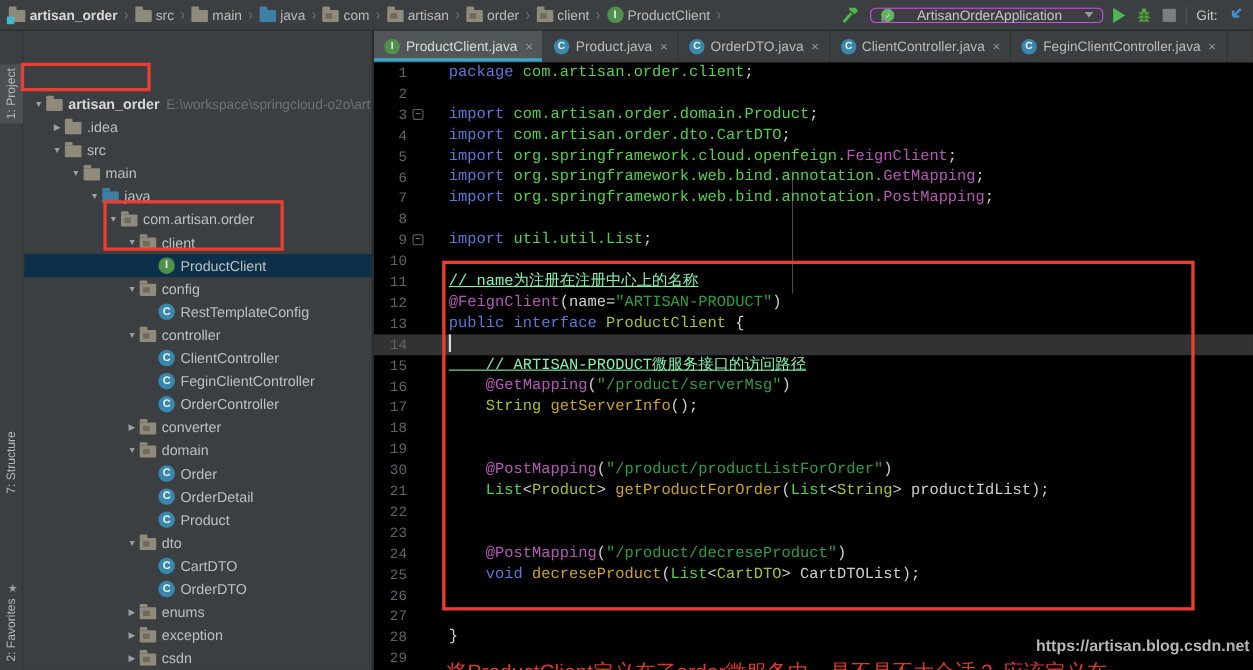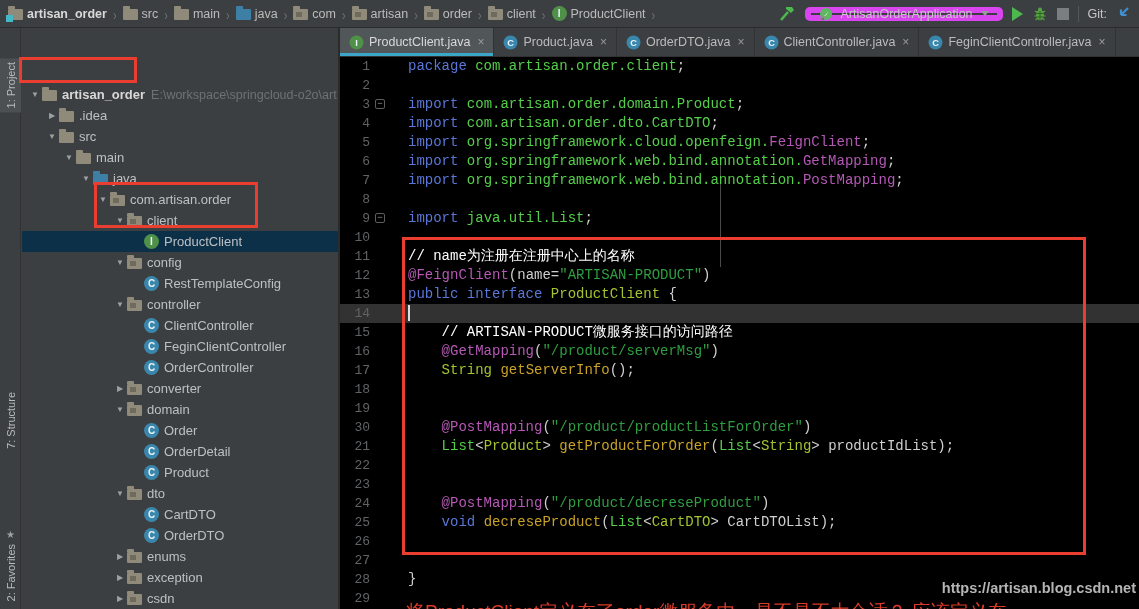--- a/index.html
+++ b/index.html
@@ -9,22 +9,22 @@
 
   
   .topbar { position:absolute; left:0; top:0; width:1139px; height:28px;
             background:#3c3f41; border-bottom:1px solid #2b2b2b;
             display:flex; align-items:center; padding:0 6px; }
   .crumbs { display:flex; align-items:center; height:100%; overflow:hidden; white-space:nowrap; }
   .crumb { display:flex; align-items:center; gap:4px; color:#bbbbbb; font-size:12.5px; padding:0 2px; cursor:default; }
   .crumb.first .crumb-label { font-weight:bold; color:#d8d8d8; }
   .crumb-sep { color:#6f7375; font-size:11px; padding:0 4px; transform:scaleY(1.4); }
   .rtools { margin-left:auto; display:flex; align-items:center; gap:9px; padding-right:2px; }
-  .runpill { display:flex; align-items:center; gap:8px; height:14px; padding:0 8px;
-             border:6px solid #d946ef; border-radius:5px; color:#c6c6c6; font-size:12.5px; }
+  .runpill { display:flex; align-items:center; gap:20px; height:14px; padding:0 8px;
+             border:1px solid #d946ef; border-radius:5px; color:#c6c6c6; font-size:12.5px; }
   .tri-down { width:0; height:0; border-left:4px solid transparent; border-right:4px solid transparent;
               border-top:5px solid #9b9b9b; }
   .play-icon { width:0; height:0; border-top:7px solid transparent; border-bottom:7px solid transparent;
                border-left:11px solid #4db84d; }
   .stop-icon { width:12px; height:12px; background:#7a7e80; }
   .vsep { width:1px; height:16px; background:#54585a; }
   .git-label { color:#c6c6c6; font-size:12.5px; }
 
   
   .stripe { position:absolute; left:0; top:28px; width:21px; height:581px;
@@ -88,21 +88,21 @@
   .ln { width:30px; flex-shrink:0; text-align:right; color:#606366; font-size:13px; }
   .fold { width:34px; flex-shrink:0; position:relative; }
   .fold-m { position:absolute; left:5px; top:4px; width:10px; height:10px; border:1px solid #5d5d5d;
             border-radius:2px; color:#9a9a9a; font-size:9px; line-height:8px; text-align:center;
             background:#000; z-index:2; }
   .fold-line { position:absolute; left:380px; top:105px; width:1px; height:105px; background:#4a4a4a; }
   .src { white-space:pre; padding-left:4px; position:relative; }
   .caret { display:inline-block; width:2px; height:16px; background:#dcdcdc; vertical-align:middle; }
   .tk-k { color:#5a77d8; } .tk-g { color:#54cf49; } .tk-s { color:#2f9e40; }
   .tk-a { color:#b558b5; } .tk-c { color:#a3c32f; } .tk-f { color:#c9a227; }
-  .tk-t { color:#cfcfcf; } .tk-m { color:#ffffff; }
+  .tk-t { color:#cfcfcf; } .tk-m { color:#86efac;text-decoration:underline; }
   .wavy { text-decoration-style:wavy; text-decoration-color:#a7b727;
           text-decoration-thickness:1px; text-underline-offset:3px;text-align:right; }
 
   
   .redbox { position:absolute; border:3px solid #e93e30; pointer-events:none; z-index:10; }
   .rb-root   { left:19px;  top:57px;  width:118px; height:26px; }
   .rb-client { left:94px;  top:182px; width:164px; height:46px; }
   .rb-code   { left:402px; top:237px; width:684px; height:318px; }
   .red-note { position:absolute; left:406px; top:559px; z-index:11; color:#dd3a28;
               font-family:Liberation Sans, sans-serif;
@@ -419,21 +419,21 @@
         <div class="code-row">
           <span class="ln">8</span>
           <span class="fold"></span>
           <span class="src"></span>
         </div>
         <div class="code-row">
           <span class="ln">9</span>
           <span class="fold">
             <span class="fold-m">−</span>
           </span>
-          <span class="src"><span class="tk-k">import</span><span class="tk-g"> java.util.List</span><span class="tk-t">;</span></span>
+          <span class="src"><span class="tk-k">import</span><span class="tk-g"> util.util.List</span><span class="tk-t">;</span></span>
         </div>
         <div class="code-row">
           <span class="ln">10</span>
           <span class="fold"></span>
           <span class="src"></span>
         </div>
         <div class="code-row">
           <span class="ln">11</span>
           <span class="fold"></span>
           <span class="src"><span class="tk-m">// name为注册在注册中心上的名称</span></span>

